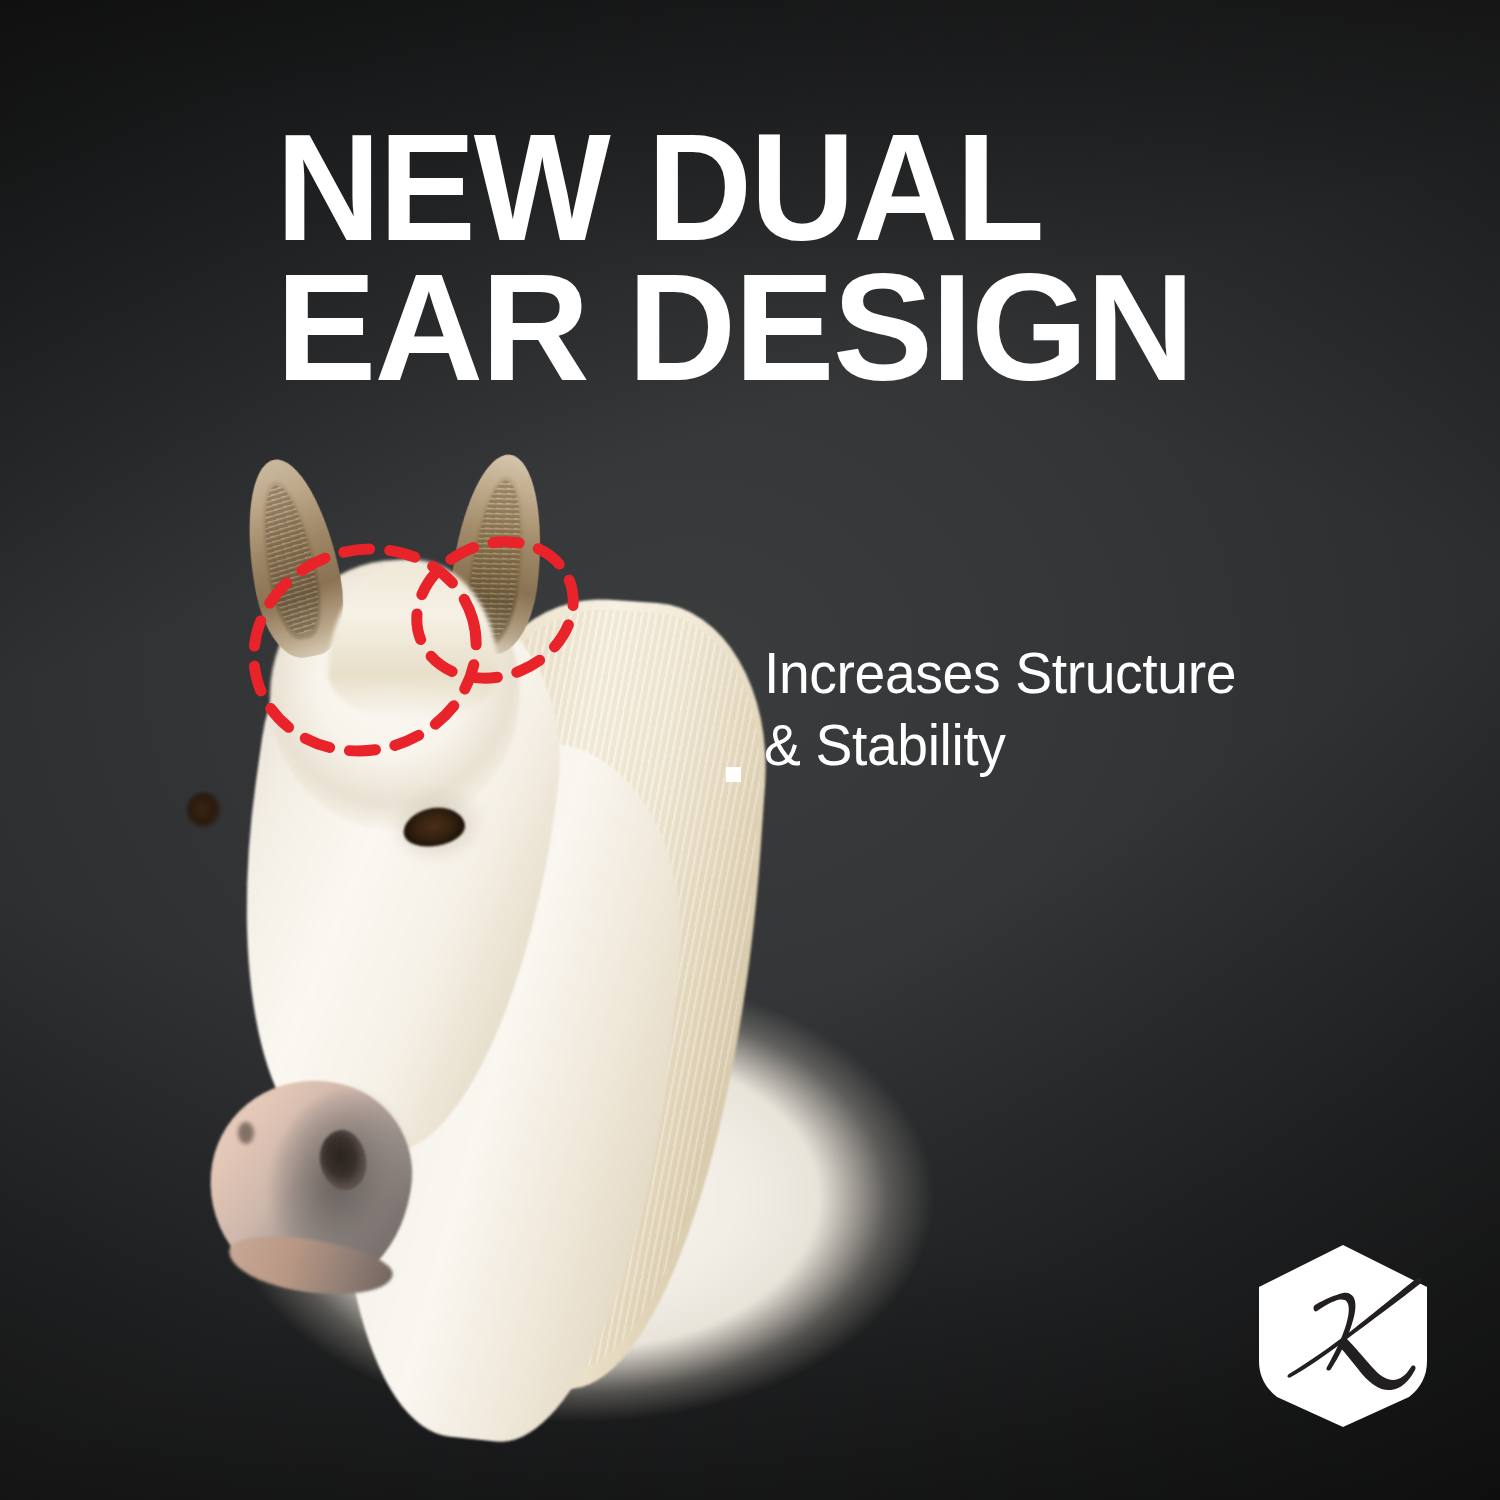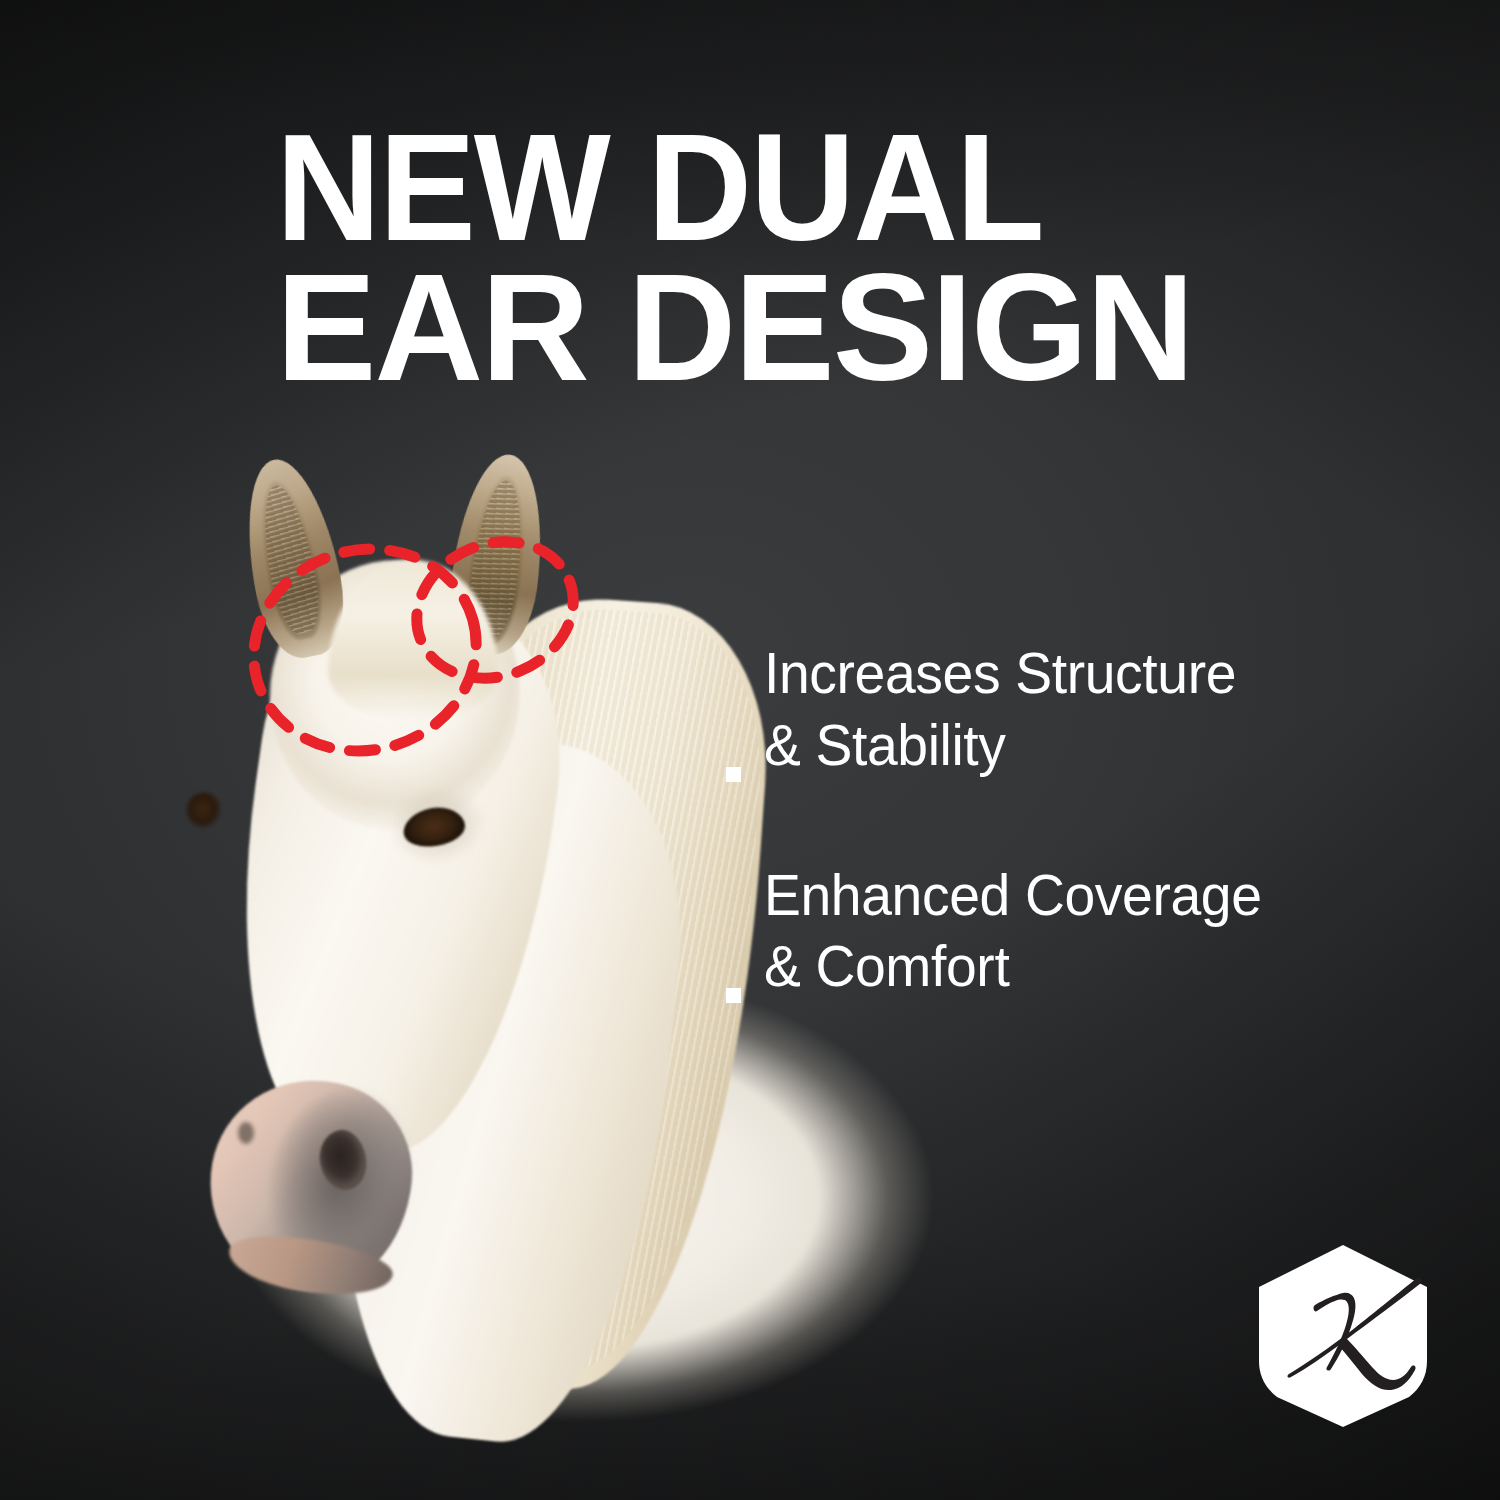--- a/index.html
+++ b/index.html
@@ -409,25 +409,20 @@
   <div class="headline">
     <span class="l1">NEW DUAL</span>
     <span class="l2">EAR DESIGN</span>
   </div>
 
   <div class="bullets">
     <div class="bullet-row">
       <span class="bullet-mark"></span>
       <span class="bullet-text">Increases Structure
 &amp; Stability</span>
-    </div>
-    <div class="bullet-row">
-      <span class="bullet-mark"></span>
-      <span class="bullet-text">Enhanced Coverage
-&amp; Comfort</span>
     </div>
   </div>
 
   <svg class="logo" viewBox="0 0 184 186">
     <path fill="#ffffff" d="M92 2 L176 44 L176 118 Q176 140 158 154 L92 184 L26 154 Q8 140 8 118 L8 44 Z"></path>
     <g fill="#231f20">
       <path d="M170 40 C150 56 120 78 96 96 C74 113 56 125 40 134
                C37 136 35 133 38 131 C56 120 78 105 100 88
                C124 69 150 48 166 35 C169 33 172 37 170 40 Z"></path>
       <path d="M64 62 C74 56 84 52 92 50 C97 49 101 51 103 55

